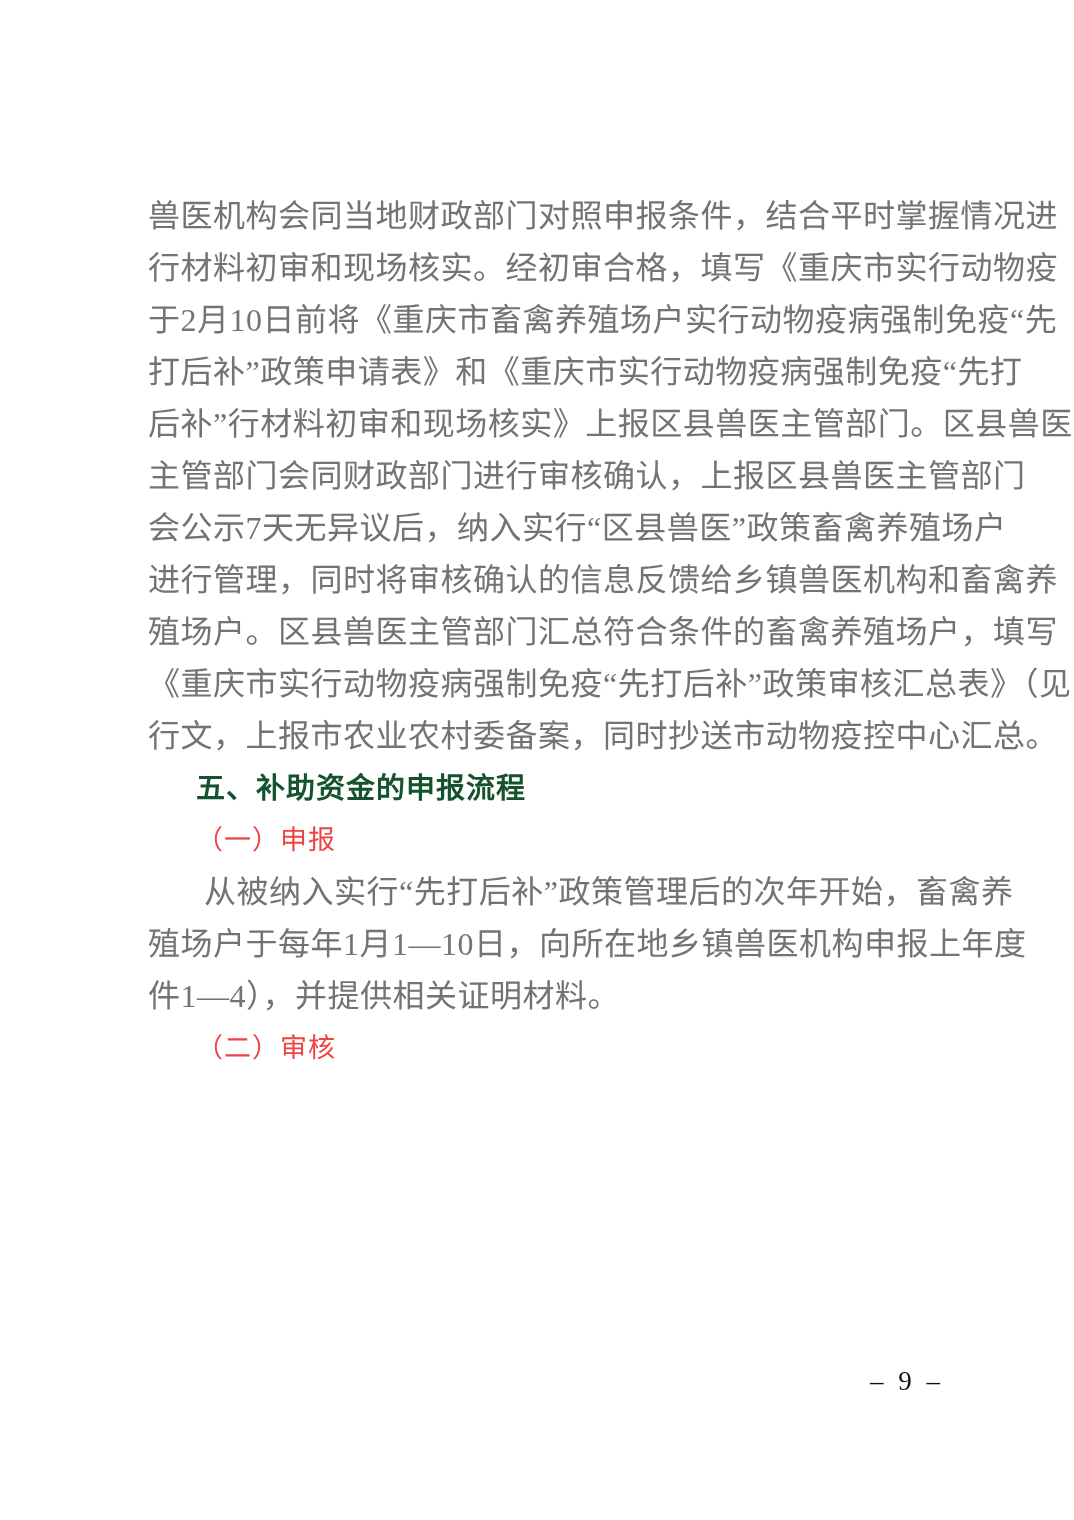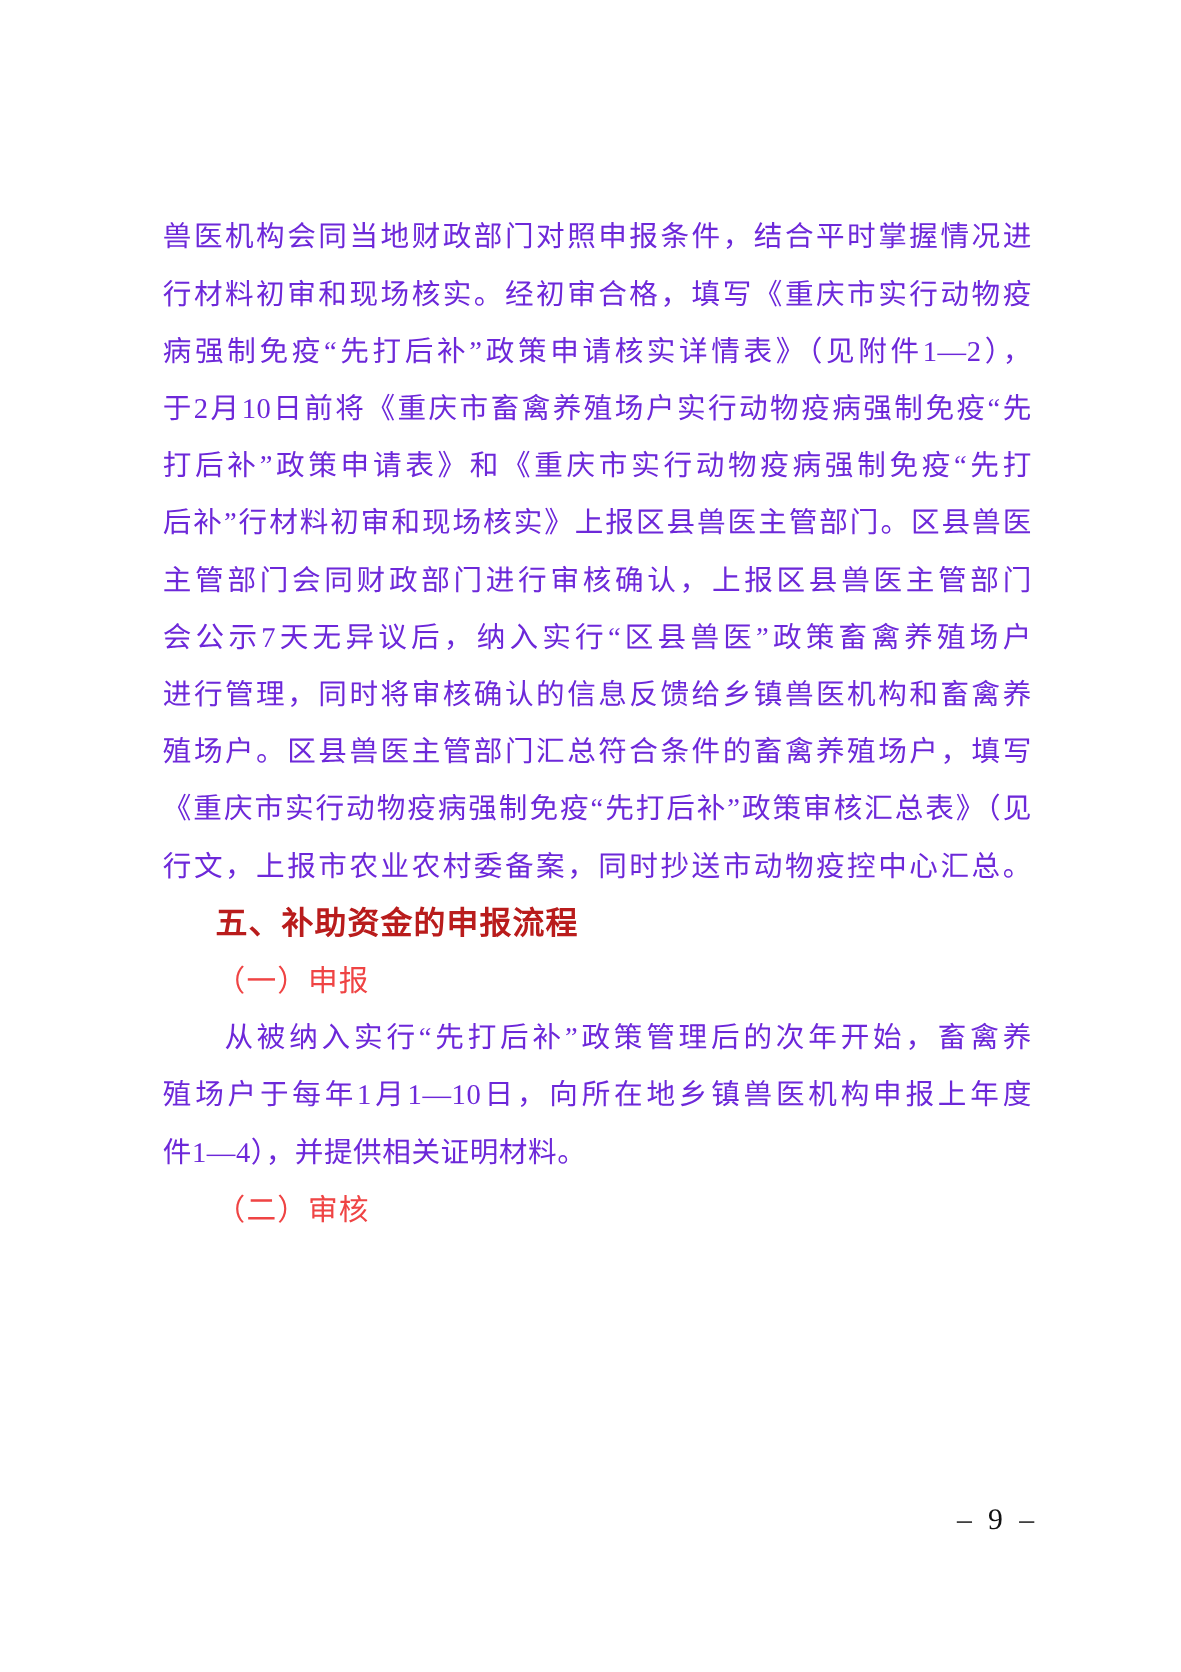--- a/index.html
+++ b/index.html
@@ -18,46 +18,46 @@
   }
   .content {
     position: absolute;
     left: 148px;
     top: 190px;
     width: 790px;
   }
   .line {
     height: 52px;
     line-height: 52px;
-    font-size: 26px;
+    font-size: 32px;
     letter-spacing: 0.5px;
     white-space: nowrap;
     text-align: justify;
     text-align-last: justify;
     text-justify: inter-character;
-    color: #6d28d9;
+    color: #737373;
   }
   .line.no-just {
     text-align: right;
     text-align-last: left;
     white-space: normal;
   }
   .line.indent {
     padding-left: 56px;
     box-sizing: border-box;
   }
   .section-heading {
     height: 52px;
     line-height: 52px;
     padding-left: 48px;
     font-family: "Liberation Sans", sans-serif;
     font-weight: 700;
     font-size: 29px;
     letter-spacing: 1px;
-    color: #b91c1c;
+    color: #14532d;
     text-align: left;
   }
   .subsection-heading {
     height: 52px;
     line-height: 52px;
     padding-left: 48px;
     font-family: "Liberation Serif", serif;
     font-size: 27px;
     letter-spacing: 1px;
     color: #ef4444;
@@ -74,21 +74,20 @@
   }
 </style>
 </head>
 <body>
 
 <div class="page">
   <div class="content">
 
     <div class="line">兽医机构会同当地财政部门对照申报条件，结合平时掌握情况进</div>
     <div class="line">行材料初审和现场核实。经初审合格，填写《重庆市实行动物疫</div>
-    <div class="line">病强制免疫“先打后补”政策申请核实详情表》（见附件1—2），</div>
     <div class="line">于2月10日前将《重庆市畜禽养殖场户实行动物疫病强制免疫“先</div>
     <div class="line">打后补”政策申请表》和《重庆市实行动物疫病强制免疫“先打</div>
     <div class="line">后补”行材料初审和现场核实》上报区县兽医主管部门。区县兽医</div>
     <div class="line">主管部门会同财政部门进行审核确认，上报区县兽医主管部门</div>
     <div class="line">会公示7天无异议后，纳入实行“区县兽医”政策畜禽养殖场户</div>
     <div class="line">进行管理，同时将审核确认的信息反馈给乡镇兽医机构和畜禽养</div>
     <div class="line">殖场户。区县兽医主管部门汇总符合条件的畜禽养殖场户，填写</div>
     <div class="line">《重庆市实行动物疫病强制免疫“先打后补”政策审核汇总表》（见</div>
     <div class="line">行文，上报市农业农村委备案，同时抄送市动物疫控中心汇总。</div>
 

